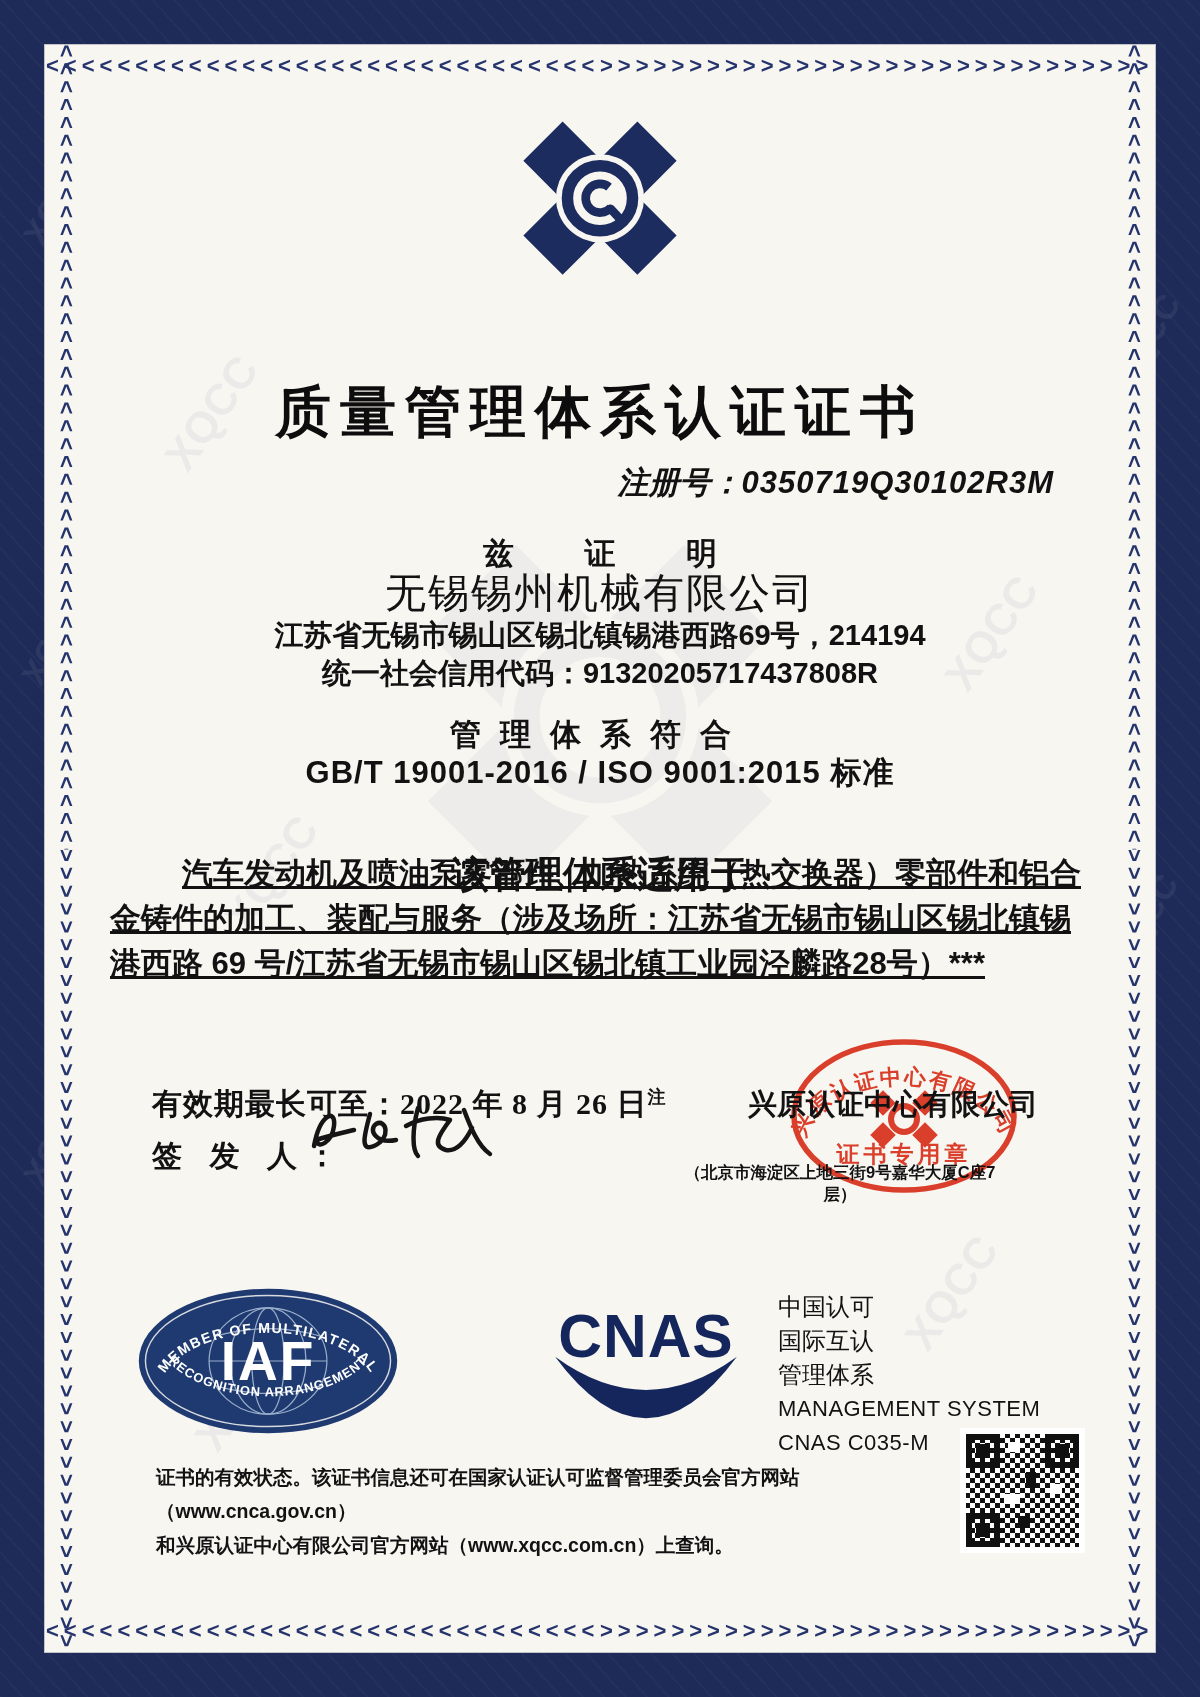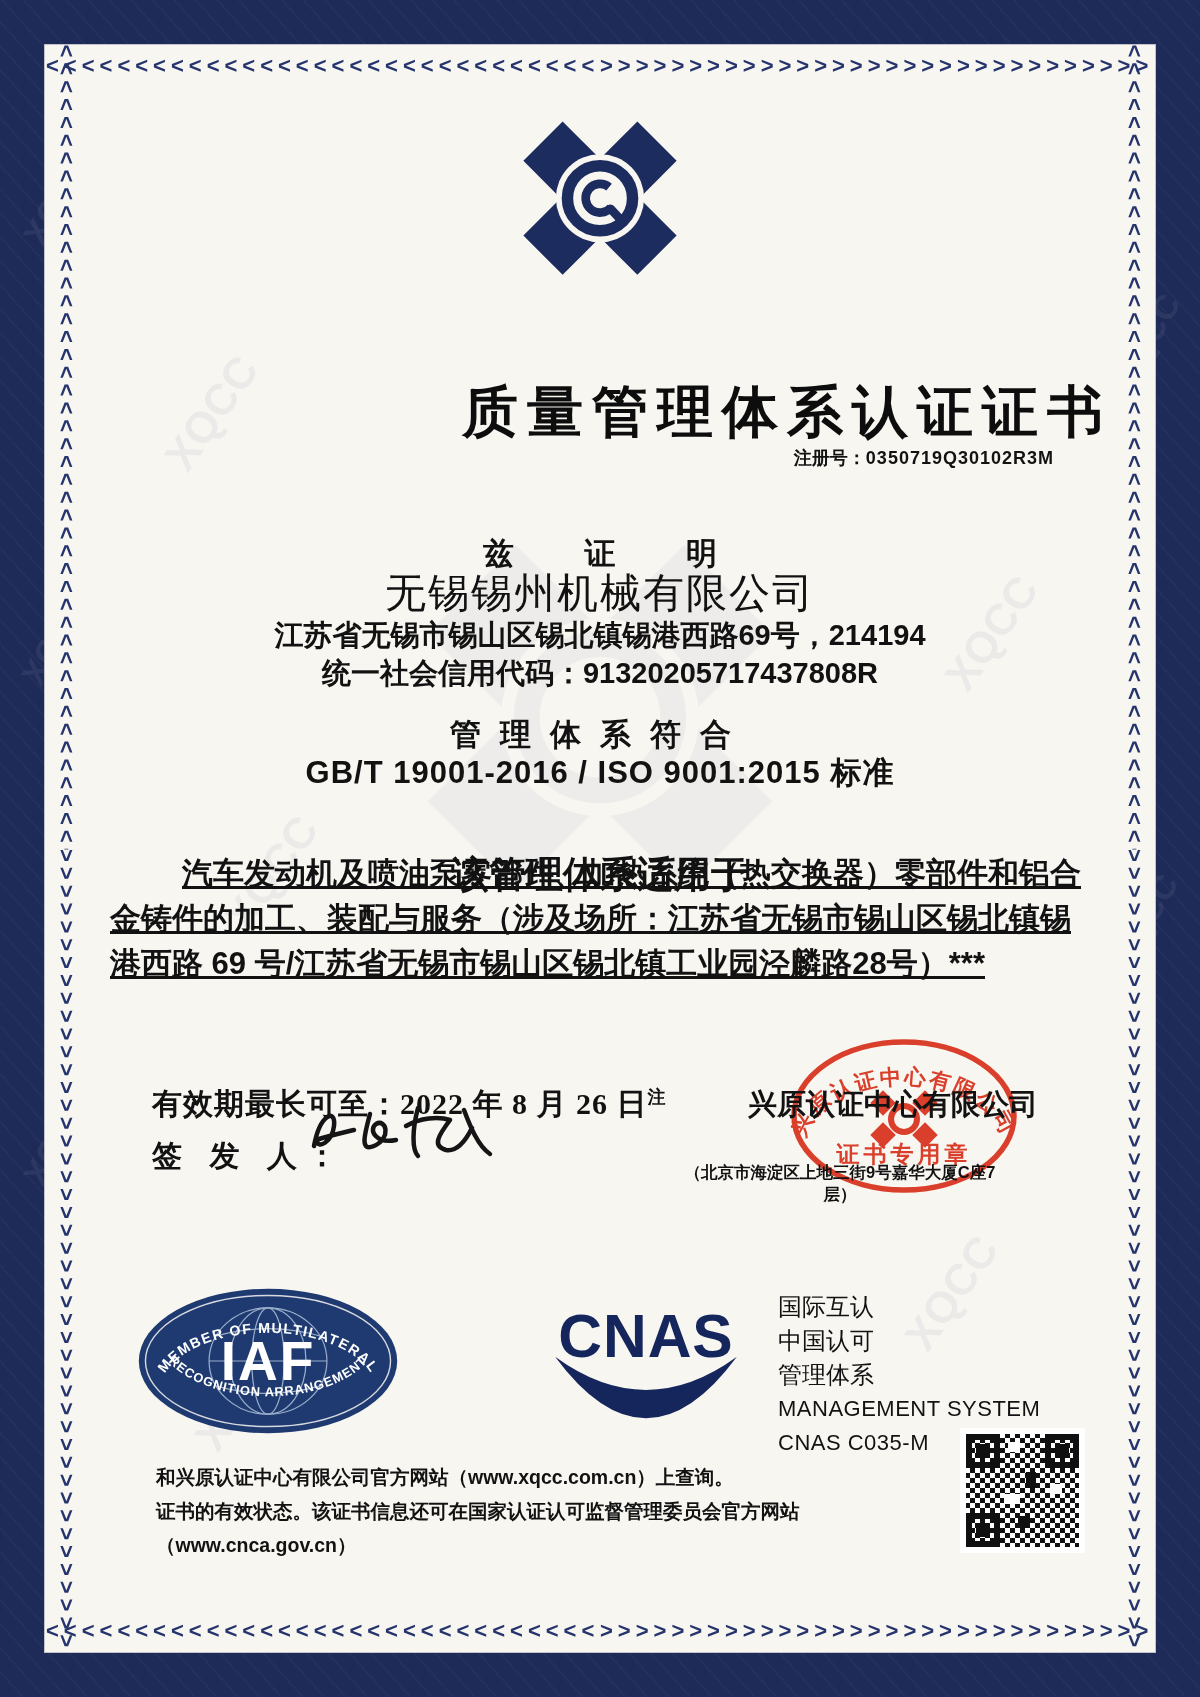--- a/index.html
+++ b/index.html
@@ -25,23 +25,23 @@
   .chev-rot span { flex:1 1 50%; overflow:hidden; text-align:center; }
 
   .paper { position:absolute; left:88px; top:88px; width:1024px; height:1521px; }
 
   .wm { position:absolute; font-weight:bold; color:#2a3a74; opacity:.055; pointer-events:none; }
   .wm-border { color:#ffffff; opacity:.06; }
   .wm-big { position:absolute; left:50%; top:430px; transform:translateX(-50%); opacity:.045; pointer-events:none; }
 
   .logo-top { position:absolute; left:50%; top:24px; transform:translateX(-50%); }
 
-  .title { position:absolute; left:0; right:0; top:287px; text-align:right;
+  .title { position:absolute; left:0; right:0; top:287px; text-align:center;
     font-size:56px; font-weight:900; letter-spacing:9px; color:#0d0d0d; }
-  .regline { position:absolute; top:358px; right:58px; font-size:18px; font-weight:bold; }
+  .regline { position:absolute; top:374px; right:58px; font-size:31px; font-weight:bold;font-style:italic; }
   .regline .num { letter-spacing:1px; }
   .certify { position:absolute; left:0; right:0; top:445px; text-align:center;
     font-size:31px; font-weight:bold; word-spacing:62px; }
   .company { position:absolute; left:0; right:0; top:478px; text-align:center;
     font-size:41px; font-weight:normal; letter-spacing:2px; }
   .addr    { position:absolute; left:0; right:0; top:528px; text-align:center;
     font-size:29px; font-weight:bold; }
   .code    { position:absolute; left:0; right:0; top:566px; text-align:center;
     font-size:29px; font-weight:bold; }
   .conform { position:absolute; left:0; right:0; top:626px; text-align:center;
@@ -224,22 +224,22 @@
       </text>
       <text x="140" y="100" text-anchor="middle" font-size="58" font-weight="bold" fill="#ffffff" letter-spacing="2">IAF</text>
     </svg>
 
     <svg class="cnas" width="212" height="142" viewBox="0 0 220 150">
       <text x="110" y="60" text-anchor="middle" font-size="64" font-weight="bold" fill="#15265c" letter-spacing="1">CNAS</text>
       <path d="M 14,60 Q 110,130 206,60 Q 110,190 14,60 Z" fill="#15265c"></path>
     </svg>
 
     <div class="accred">
+      <div>中国认可</div>
       <div>国际互认</div>
-      <div>中国认可</div>
       <div>管理体系</div>
       <div class="lat">MANAGEMENT SYSTEM</div>
       <div class="lat">CNAS C035-M</div>
     </div>
 
     <svg class="qr" width="125" height="125" viewBox="0 0 125 125">
       <defs>
         <pattern id="qrm" width="10" height="10" patternUnits="userSpaceOnUse">
           <rect width="5" height="5" fill="#101010"></rect>
             <rect x="5" y="5" width="5" height="5" fill="#101010"></rect>
@@ -256,18 +256,18 @@
         <path d="M6 6h34v34H6z M12 12v22h22V12z" fill-rule="evenodd"></path>
         <rect x="16" y="16" width="14" height="14"></rect>
         <path d="M85 6h34v34H85z M91 12v22h22V12z" fill-rule="evenodd"></path>
         <rect x="95" y="16" width="14" height="14"></rect>
         <path d="M6 85h34v34H6z M12 91v22h22V91z" fill-rule="evenodd"></path>
         <rect x="16" y="95" width="14" height="14"></rect>
       </g>
     </svg>
 
     <div class="footnote">
+      <div class="cont">证书的有效状态。该证书信息还可在国家认证认可监督管理委员会官方网站（www.cnca.gov.cn）</div>
       <div class="cont">和兴原认证中心有限公司官方网站（www.xqcc.com.cn）上查询。</div>
-      <div class="cont">证书的有效状态。该证书信息还可在国家认证认可监督管理委员会官方网站（www.cnca.gov.cn）</div>
     </div>
 
   </div>
 </div>
 
 </body></html>

